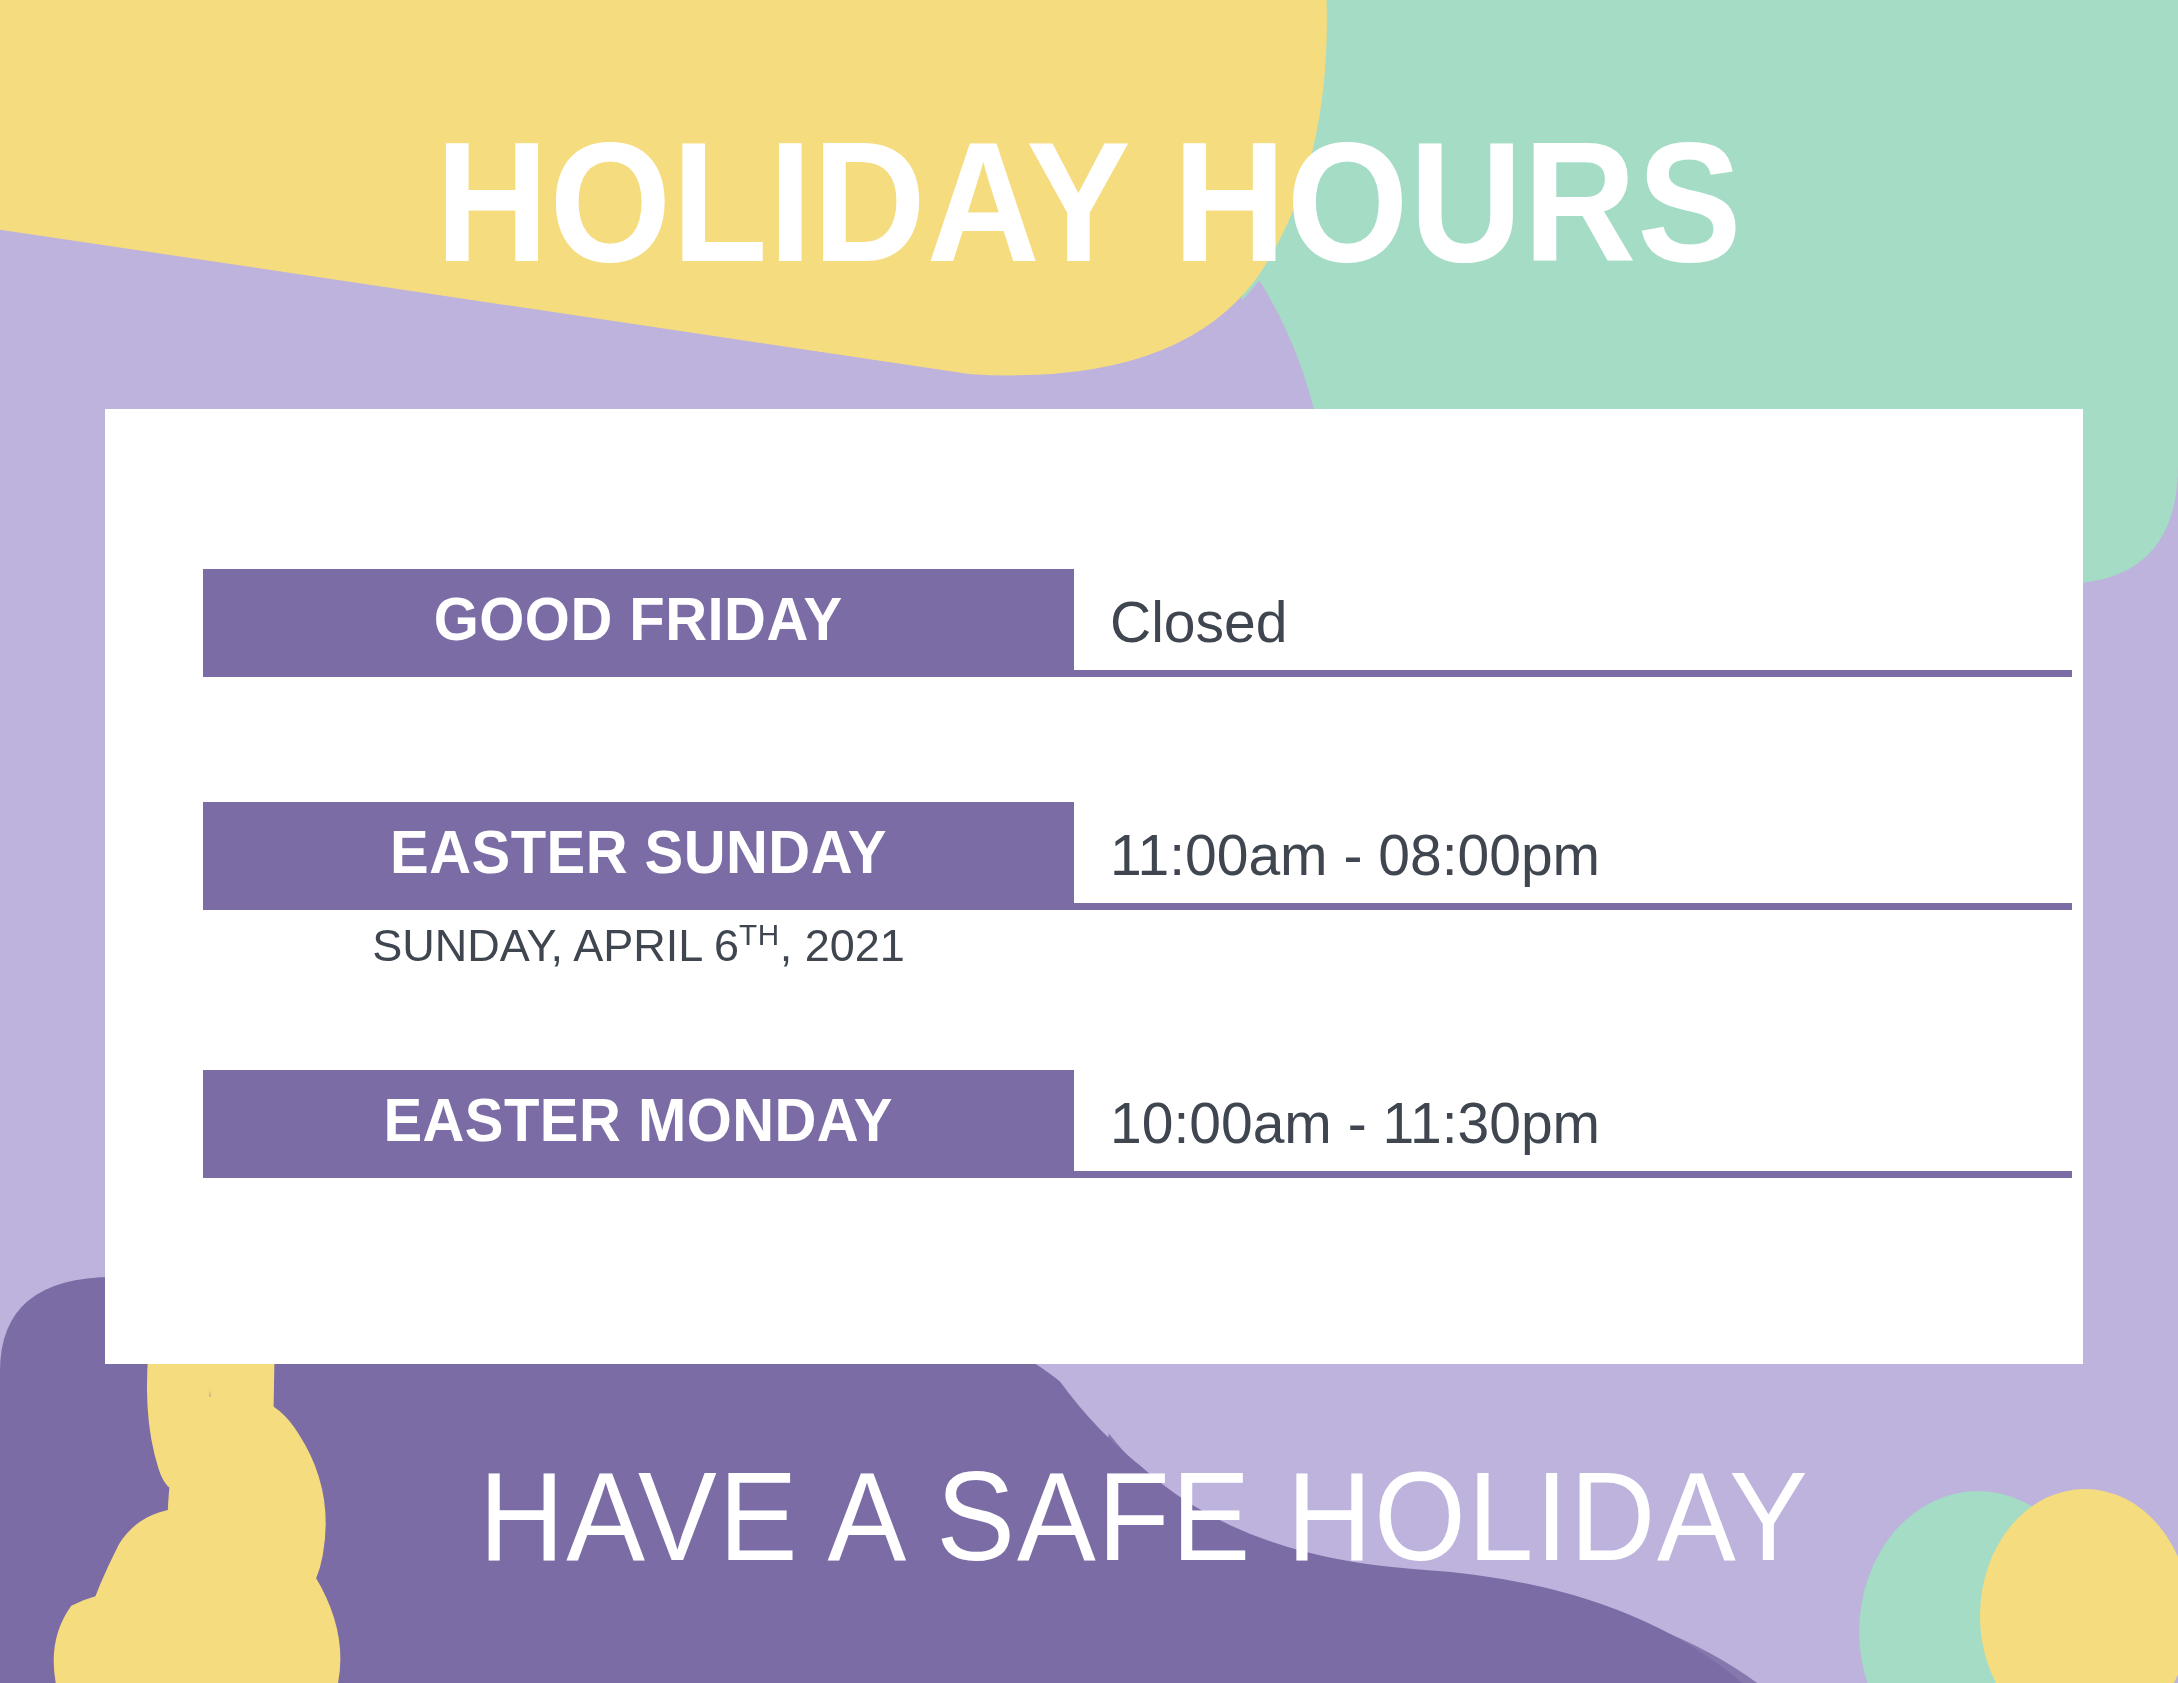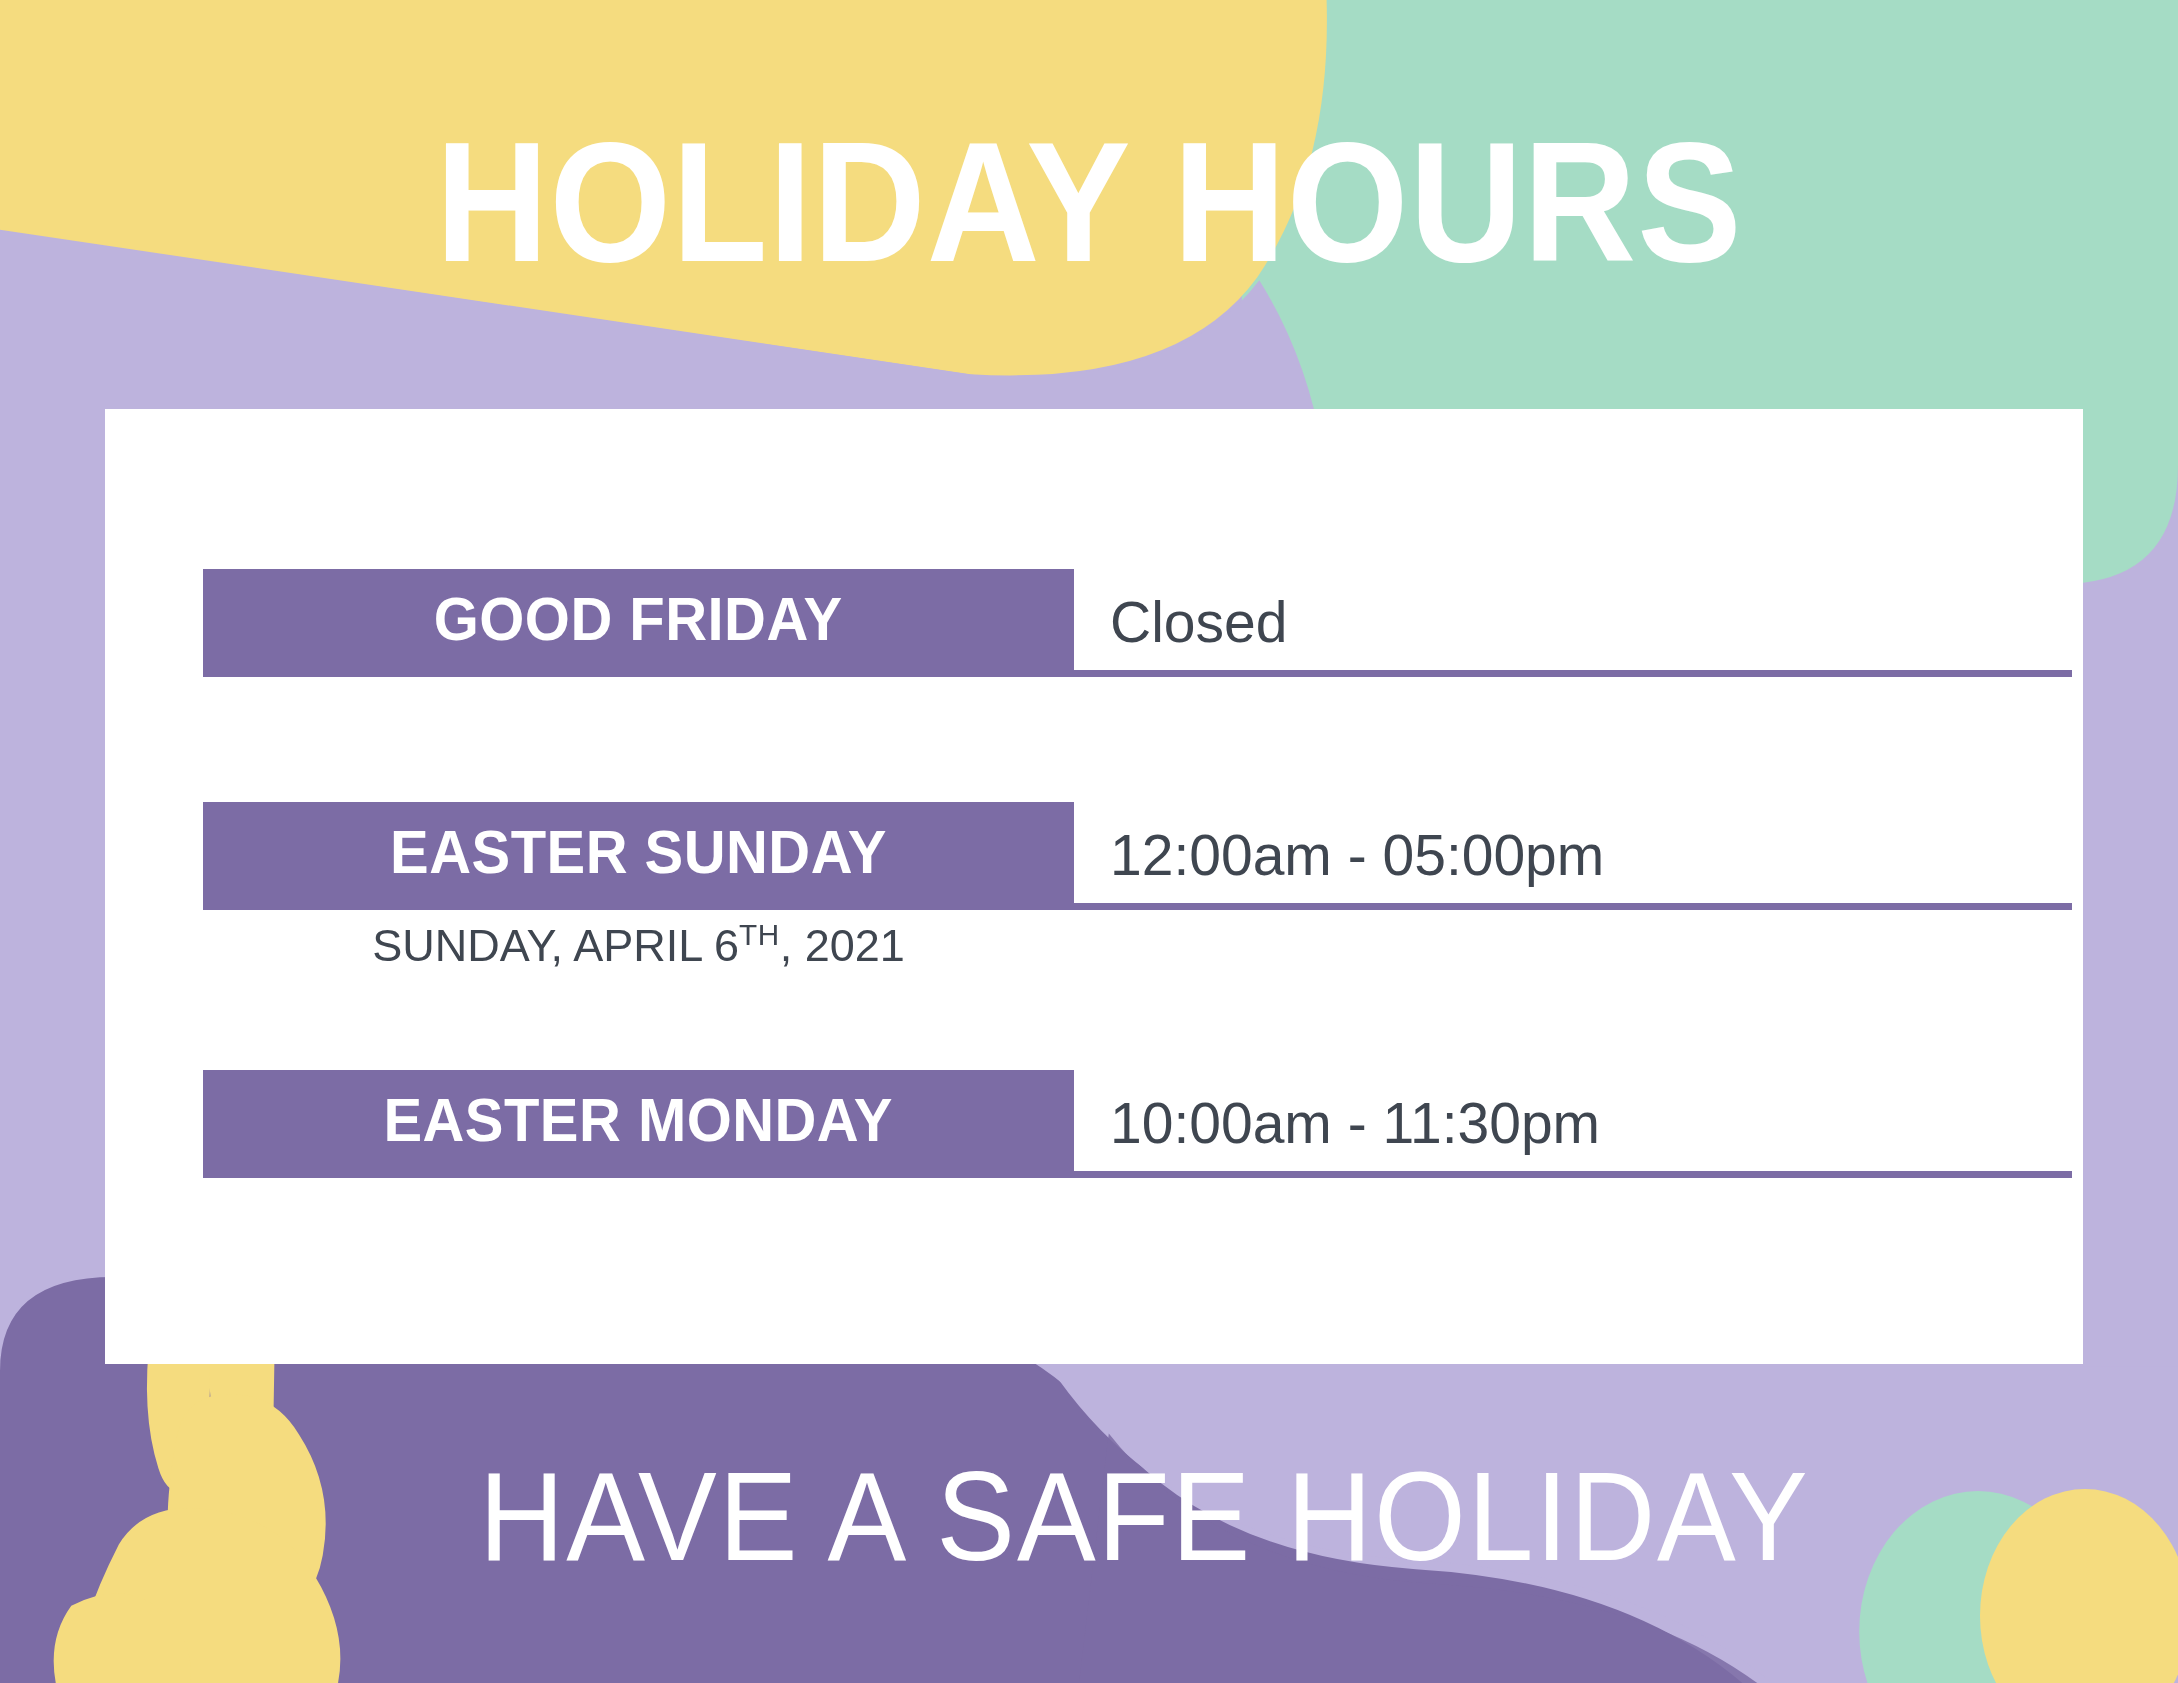--- a/index.html
+++ b/index.html
@@ -269,21 +269,21 @@
           <div class="hours-value">Closed</div>
           <div class="row-underline"></div>
         </div>
       </div>
 
       <div class="hours-row r1">
         <div class="row-main">
           <div class="day-bar">
             <span class="day-name">EASTER SUNDAY</span>
           </div>
-          <div class="hours-value">12:00am - 05:00pm</div>
+          <div class="hours-value">11:00am - 08:00pm</div>
           <div class="row-underline"></div>
         </div>
         <div class="date-line">
           <span>SUNDAY, APRIL 6</span><span class="ord">TH</span><span>, 2021</span>
         </div>
       </div>
 
       <div class="hours-row r2">
         <div class="row-main">
           <div class="day-bar">

